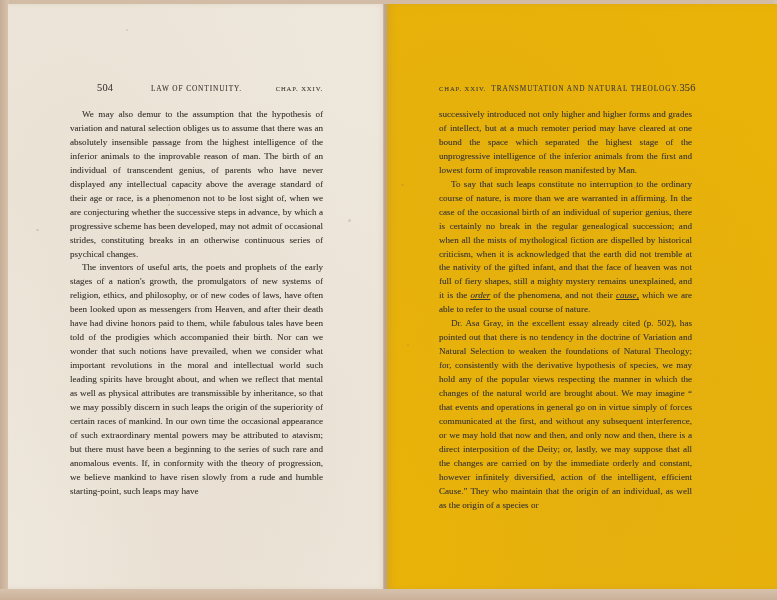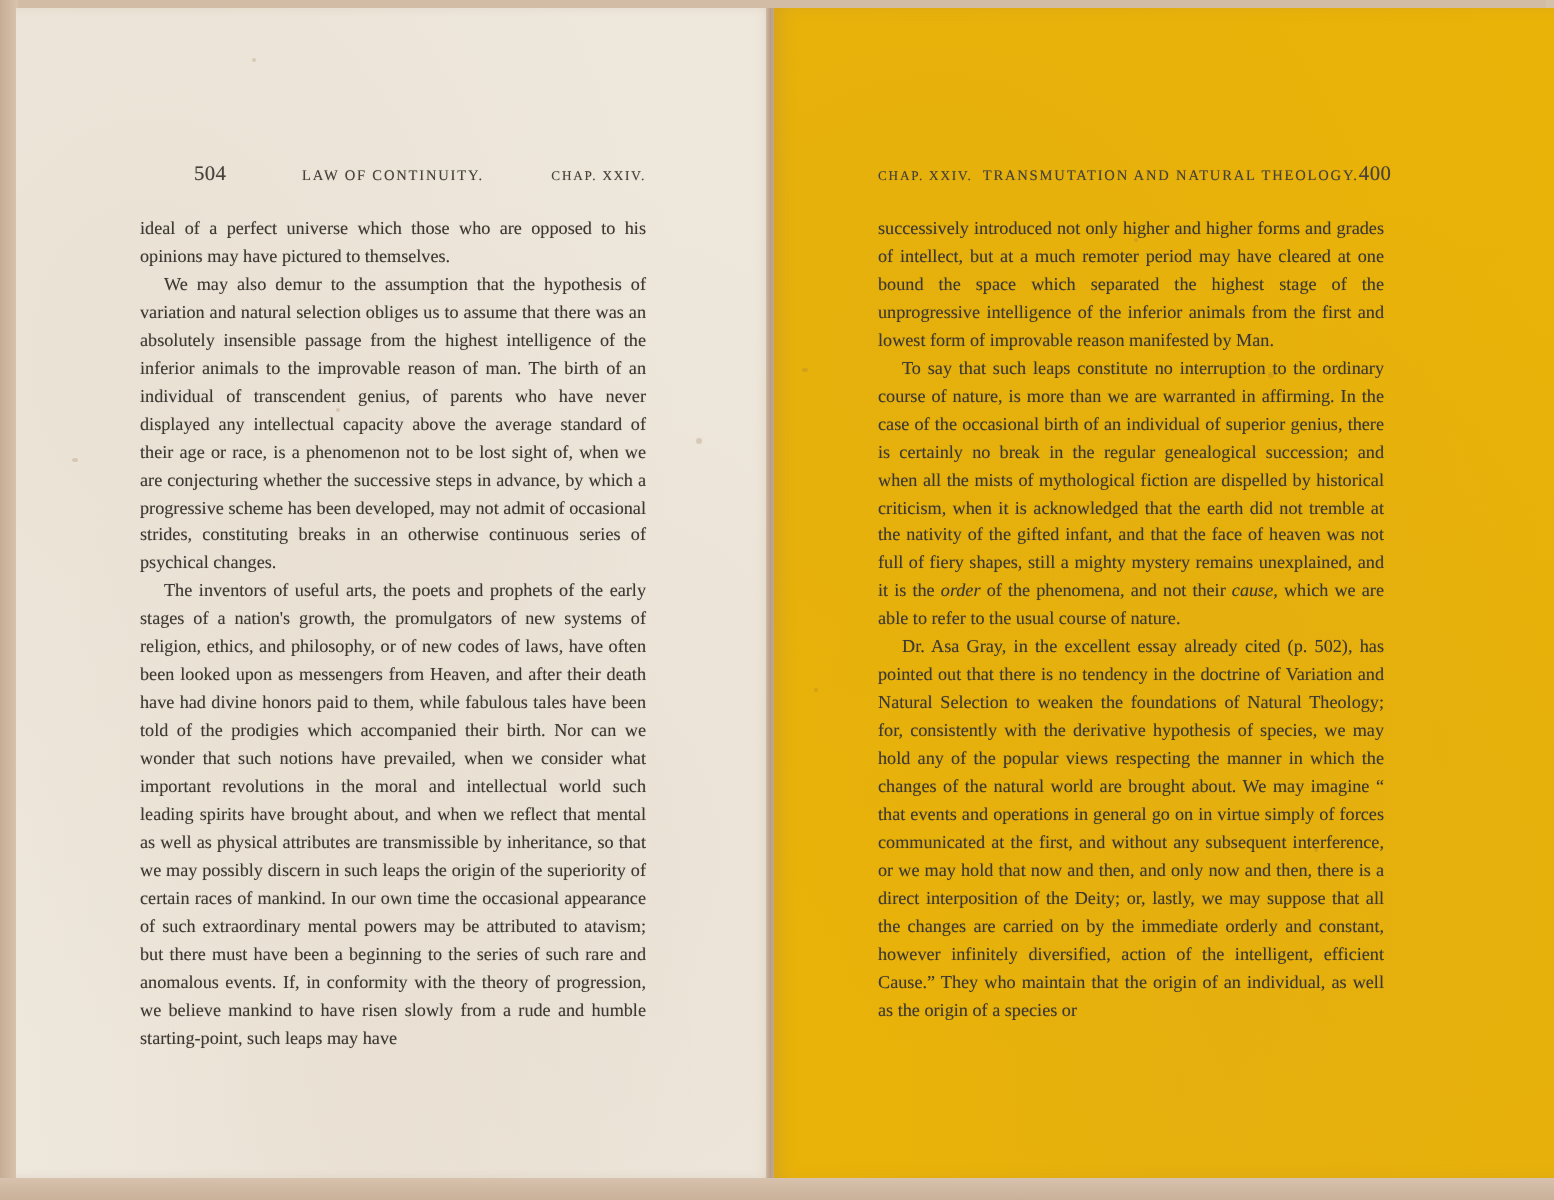--- a/index.html
+++ b/index.html
@@ -121,21 +121,21 @@
     font-size: 9.1px;
     line-height: 13.95px;
     text-align: justify;
     text-justify: inter-word;
     hyphens: none;
     color: #3c3833;
   }
   .body p { margin: 0; }
   .body p.indent { text-indent: 12px; }
   .body p.cont   { text-indent: 0; }
-  .body i { font-style: italic; }
+  .body i { font-style: italic; text-decoration: underline; }
 
   
   .body, .runhead {
     text-shadow: 0 0 0.45px rgba(60,55,48,0.40);
   }
 
   
   .speck {
     position: absolute;
     background: rgba(140,105,70,0.22);
@@ -158,21 +158,20 @@
 
     <div class="textblock textblock-verso">
 
       <div class="runhead runhead-verso">
         <span class="folio">504</span>
         <span class="rh-title">LAW OF CONTINUITY.</span>
         <span class="rh-chap">CHAP. XXIV.</span>
       </div>
 
       <div class="body">
-        <p class="cont">ideal of a perfect universe which those who are opposed to his opinions may have pictured to themselves.</p>
         <p class="indent">We may also demur to the assumption that the hypothesis of variation and natural selection obliges us to assume that there was an absolutely insensible passage from the highest intelligence of the inferior animals to the improvable reason of man. The birth of an individual of transcendent genius, of parents who have never displayed any intellectual capacity above the average standard of their age or race, is a phenomenon not to be lost sight of, when we are conjecturing whether the successive steps in advance, by which a progressive scheme has been developed, may not admit of occasional strides, constituting breaks in an otherwise continuous series of psychical changes.</p>
         <p class="indent">The inventors of useful arts, the poets and prophets of the early stages of a nation's growth, the promulgators of new systems of religion, ethics, and philosophy, or of new codes of laws, have often been looked upon as messengers from Heaven, and after their death have had divine honors paid to them, while fabulous tales have been told of the prodigies which accompanied their birth. Nor can we wonder that such notions have prevailed, when we consider what important revolutions in the moral and intellectual world such leading spirits have brought about, and when we reflect that mental as well as physical attributes are transmissible by inheritance, so that we may possibly discern in such leaps the origin of the superiority of certain races of mankind. In our own time the occasional appearance of such extraordinary mental powers may be attributed to atavism; but there must have been a beginning to the series of such rare and anomalous events. If, in conformity with the theory of progression, we believe mankind to have risen slowly from a rude and humble starting-point, such leaps may have</p>
       </div>
     </div>
 
     <div class="speck" style="left:28px; top:225px; width:3px; height:2px;"></div>
     <div class="speck" style="left:160px; top:200px; width:2px; height:2px;"></div>
     <div class="speck" style="left:340px; top:215px; width:3px; height:3px;"></div>
     <div class="speck" style="left:118px; top:25px; width:2px; height:2px;"></div>
   </div>
@@ -180,21 +179,21 @@
   <div class="gutter"></div>
 
   <div class="leaf leaf-recto">
     <div class="mottle"></div>
 
     <div class="textblock textblock-recto">
 
       <div class="runhead runhead-recto">
         <span class="rh-chap">CHAP. XXIV.</span>
         <span class="rh-title">TRANSMUTATION AND NATURAL THEOLOGY.</span>
-        <span class="folio">400</span>
+        <span class="folio">356</span>
       </div>
 
       <div class="body">
         <p class="cont">successively introduced not only higher and higher forms and grades of intellect, but at a much remoter period may have cleared at one bound the space which separated the highest stage of the unprogressive intelligence of the inferior animals from the first and lowest form of improvable reason manifested by Man.</p>
         <p class="indent" id="recto-p2"><span>To say that such leaps constitute no interruption to the ordinary course of nature, is more than we are warranted in affirming. In the case of the occasional birth of an individual of superior genius, there is certainly no break in the regular genealogical succession; and when all the mists of mythological fiction are dispelled by historical criticism, when it is acknowledged that the earth did not tremble at the nativity of the gifted infant, and that the face of heaven was not full of fiery shapes, still a mighty mystery remains unexplained, and it is the </span><i>order</i><span> of the phenomena, and not their </span><i>cause,</i><span> which we are able to refer to the usual course of nature.</span></p>
         <p class="indent">Dr. Asa Gray, in the excellent essay already cited (p. 502), has pointed out that there is no tendency in the doctrine of Variation and Natural Selection to weaken the foundations of Natural Theology; for, consistently with the derivative hypothesis of species, we may hold any of the popular views respecting the manner in which the changes of the natural world are brought about. We may imagine “ that events and operations in general go on in virtue simply of forces communicated at the first, and without any subsequent interference, or we may hold that now and then, and only now and then, there is a direct interposition of the Deity; or, lastly, we may suppose that all the changes are carried on by the immediate orderly and constant, however infinitely diversified, action of the intelligent, efficient Cause.” They who maintain that the origin of an individual, as well as the origin of a species or</p>
       </div>
     </div>
 
     <div class="speck" style="left:14px; top:180px; width:3px; height:2px;"></div>

